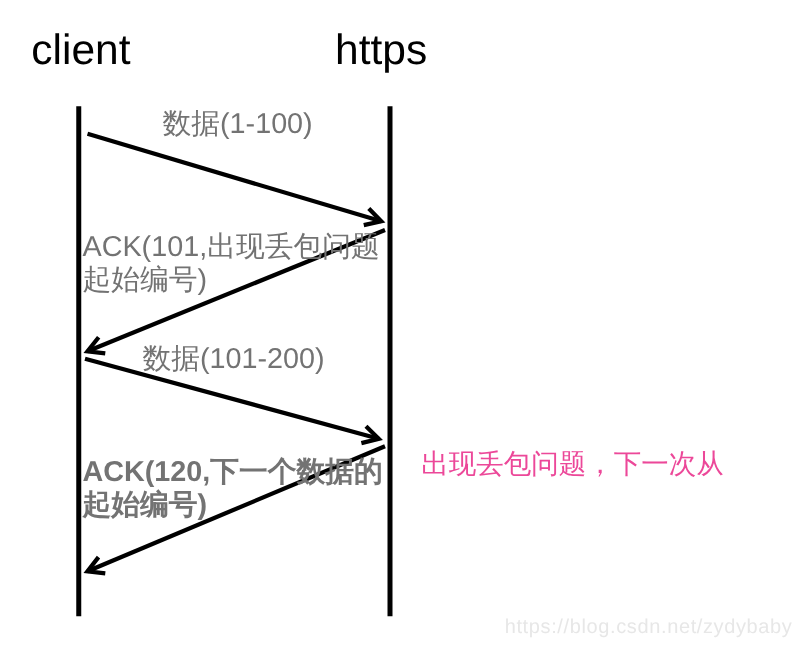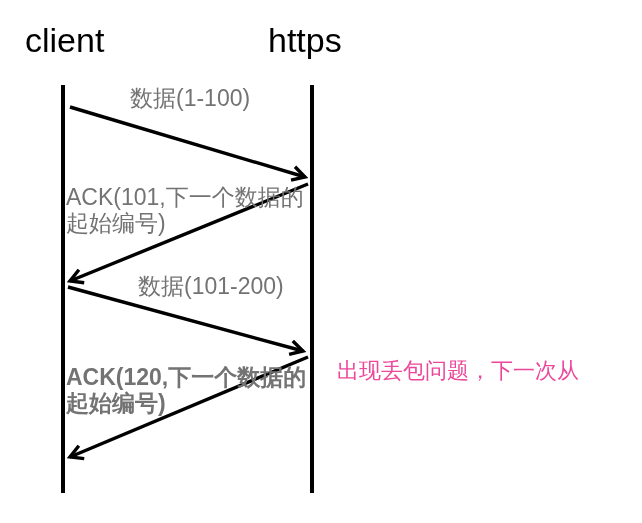--- a/index.html
+++ b/index.html
@@ -34,21 +34,21 @@
   }
   .msg-label {
     position: absolute;
     font-size: 23px;
     line-height: 26px;
     color: #737373;
     white-space: nowrap;
   }
   .msg-label.data1 { left: 130px; top: 85px; }
   .msg-label.ack1  { left: 66px;  top: 184px; }
-  .msg-label.data2 { left: 138px; top: 273px; text-align: center; }
+  .msg-label.data2 { left: 114px; top: 273px; text-align: center; }
   .msg-label.ack2  { left: 66px;  top: 364px; font-weight: bold; }
   .side-note {
     position: absolute;
     left: 337px;
     top: 355px;
     font-size: 22px;
     line-height: 32px;
     color: #ec4899;
     white-space: nowrap;
   }
@@ -84,29 +84,30 @@
 
     <line x1="70" y1="107" x2="305" y2="177" stroke="#000000" stroke-width="3.4" marker-end="url(#arrowhead)"></line>
     <line x1="308" y1="184" x2="70" y2="281" stroke="#000000" stroke-width="3.4" marker-end="url(#arrowhead)"></line>
     <line x1="68" y1="287" x2="303" y2="351" stroke="#000000" stroke-width="3.4" marker-end="url(#arrowhead)"></line>
     <line x1="308" y1="357" x2="70" y2="457" stroke="#000000" stroke-width="3.4" marker-end="url(#arrowhead)"></line>
   </svg>
 
   <div class="msg-label data1">数据(1-100)</div>
 
   <div class="msg-label ack1">
-    <div>ACK(101,下一个数据的</div>
+    <div>ACK(101,出现丢包问题</div>
     <div>起始编号)</div>
   </div>
 
   <div class="msg-label data2">数据(101-200)</div>
 
   <div class="msg-label ack2">
     <div>ACK(120,下一个数据的</div>
     <div>起始编号)</div>
   </div>
 
   <div class="side-note">
     <div>出现丢包问题，下一次从</div>
   </div>
 
+  <div class="watermark">https://blog.csdn.net/zydybaby</div>
 
 </div>
 
 </body></html>

